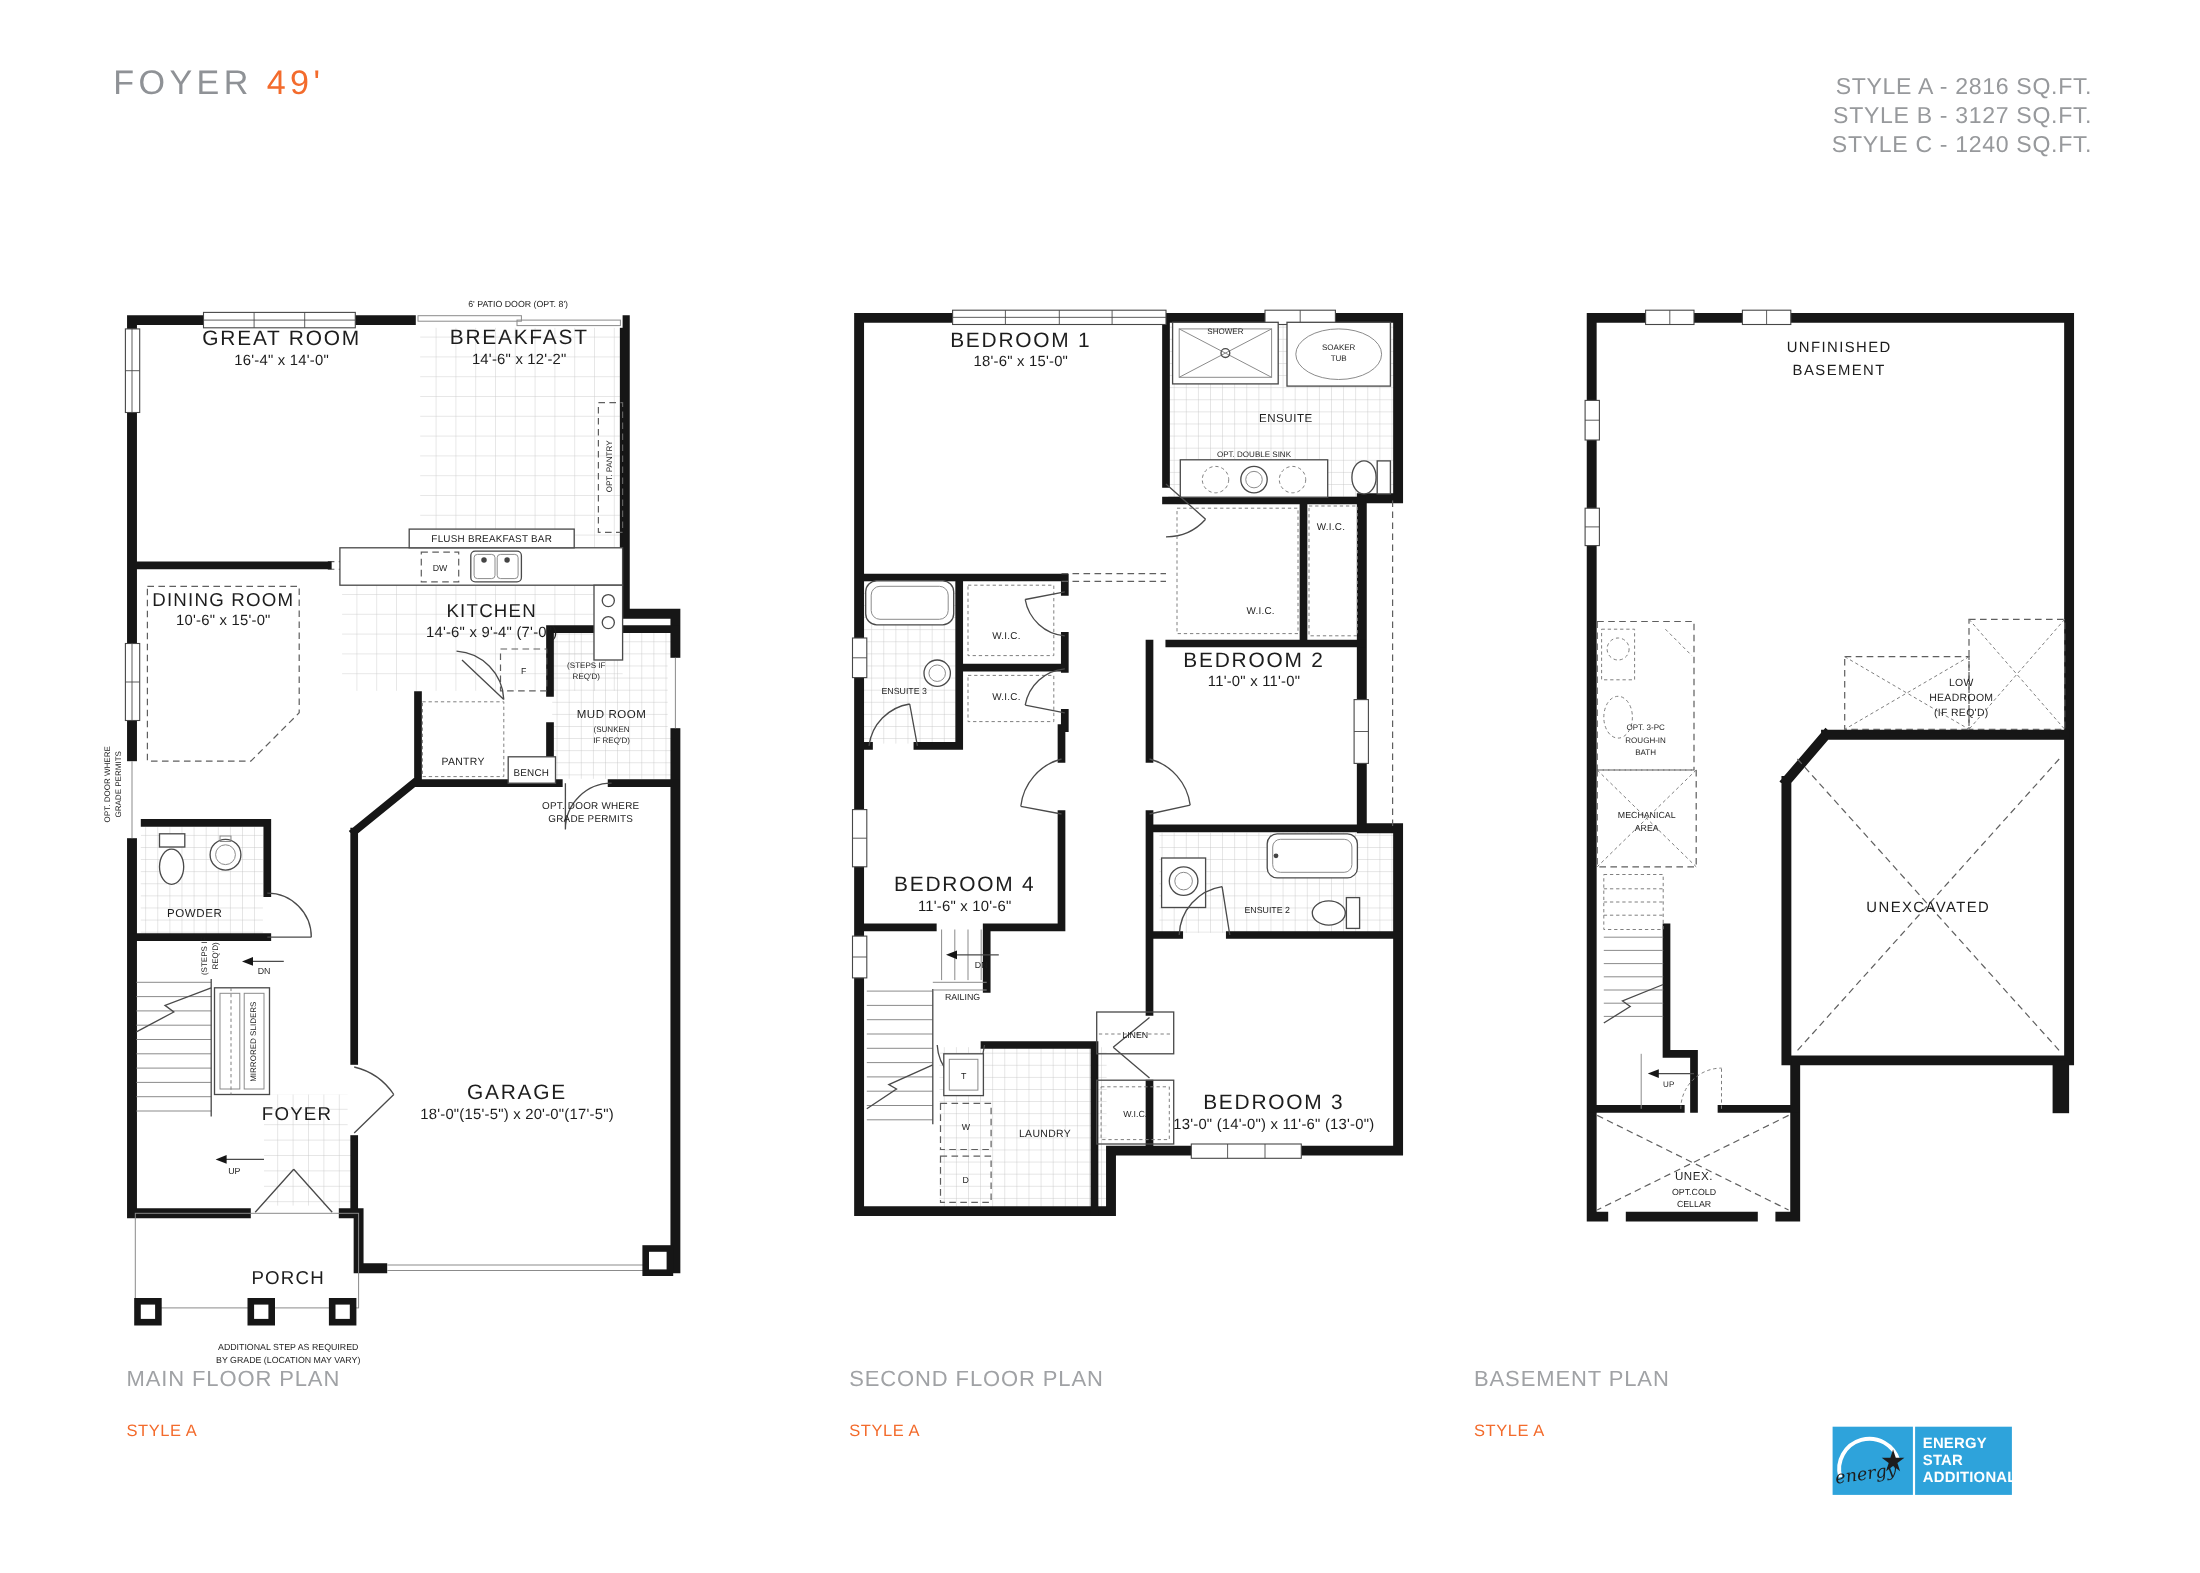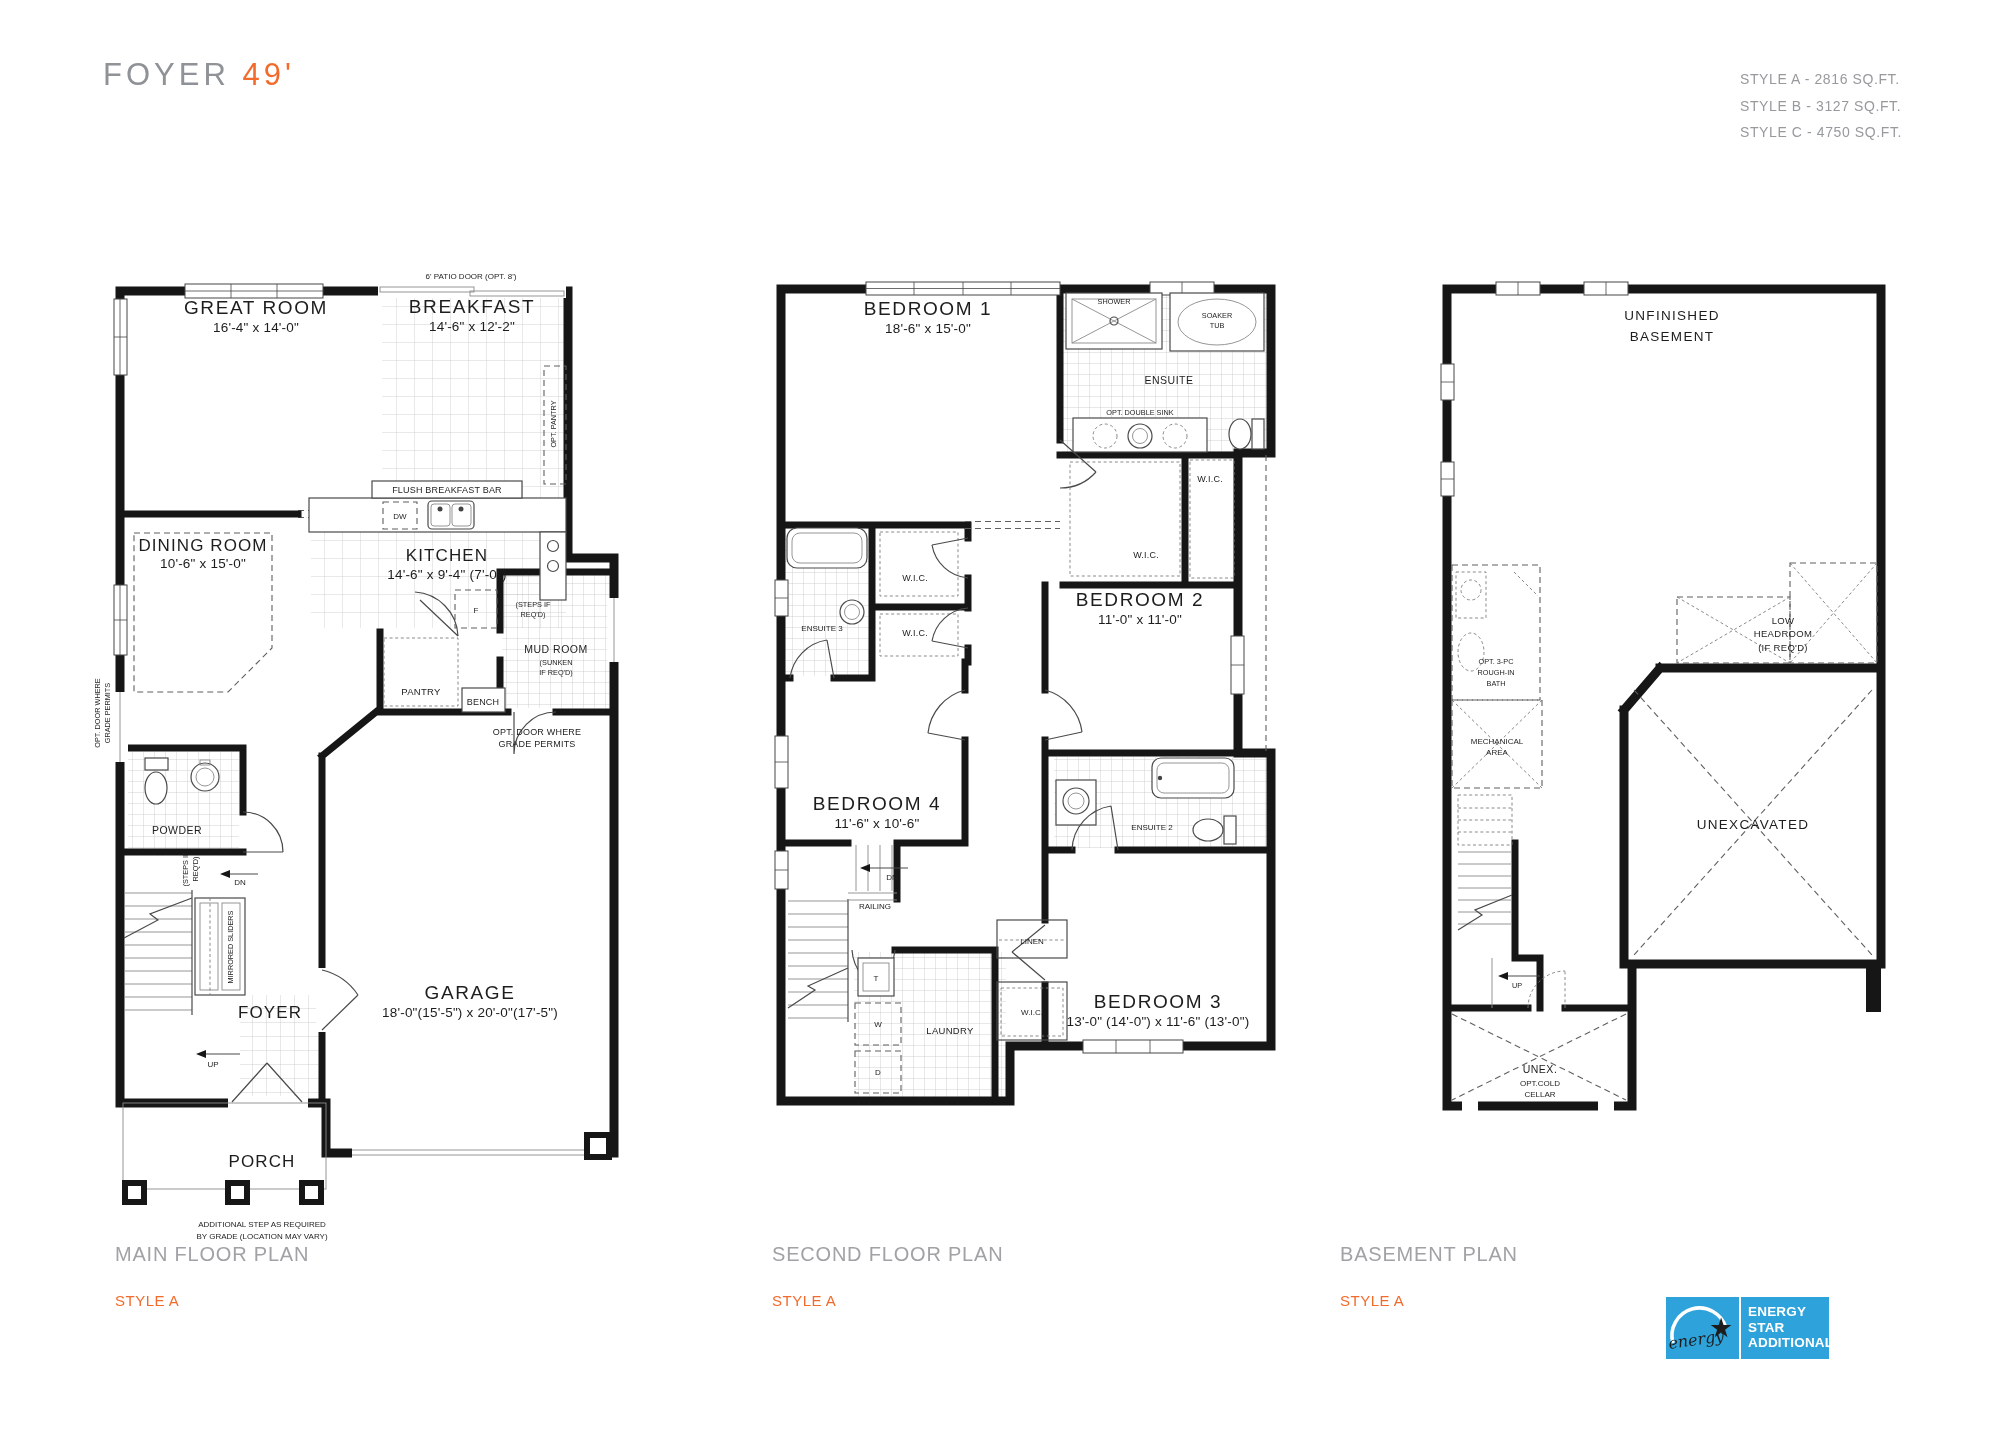--- a/index.html
+++ b/index.html
@@ -1,21 +1,21 @@
 <!DOCTYPE html>
 <html><head>
 <meta charset="utf-8">
 <style>
   html,body{margin:0;padding:0;background:#fff;}
   body{width:2000px;height:1430px;position:relative;font-family:"Liberation Sans",sans-serif;overflow:hidden;}
   .abs{position:absolute;}
   
   #title{left:103px;top:57px;font-size:31px;letter-spacing:4px;color:#8f9296;}
   #title .accent{color:#f36b2c;}
-  #styles{right:98px;top:66px;color:#97999c;font-size:14px;letter-spacing:0.6px;line-height:26.5px;}
+  #styles{right:98px;top:66px;text-align:right;color:#97999c;font-size:21px;letter-spacing:0.6px;line-height:26.5px;}
   
   .caption{color:#a0a2a5;font-size:20px;letter-spacing:0.8px;}
   .caption .style{color:#f36b2c;font-size:15px;margin-top:26px;letter-spacing:0.5px;}
   
   #estar{left:1666px;top:1297px;display:flex;}
   #estar .mark{width:73px;height:62px;background:#2ea3db;margin-right:2px;}
   #estar .txt{width:88px;height:62px;background:#2ea3db;color:#fff;font-weight:bold;font-size:13.5px;line-height:15.5px;padding:7px 0 0 7px;box-sizing:border-box;letter-spacing:0.2px;}
   
   svg{font-family:"Liberation Sans",sans-serif;}
   .w9{stroke:#161616;stroke-width:9;fill:none;stroke-linecap:square;}
@@ -42,21 +42,21 @@
 </head>
 <body>
 
 <div class="abs" id="title">
   <span>FOYER</span>
   <span class="accent">49'</span>
 </div>
 <div class="abs" id="styles">
   <div>STYLE A - 2816 SQ.FT.</div>
   <div>STYLE B - 3127 SQ.FT.</div>
-  <div>STYLE C - 4750 SQ.FT.</div>
+  <div>STYLE C - 1240 SQ.FT.</div>
 </div>
 
 <svg class="abs" style="left:0;top:0" width="2000" height="1430" viewBox="0 0 2000 1430">
   <defs>
     <pattern id="t18" width="18" height="18" patternUnits="userSpaceOnUse">
         <path d="M18 0H0V18" fill="none" stroke="#c9c9c9" stroke-width="0.8"></path>
       </pattern>
     <pattern id="t11" width="11" height="11" patternUnits="userSpaceOnUse">
         <path d="M11 0H0V11" fill="none" stroke="#c6c6c6" stroke-width="0.8"></path>
       </pattern>

